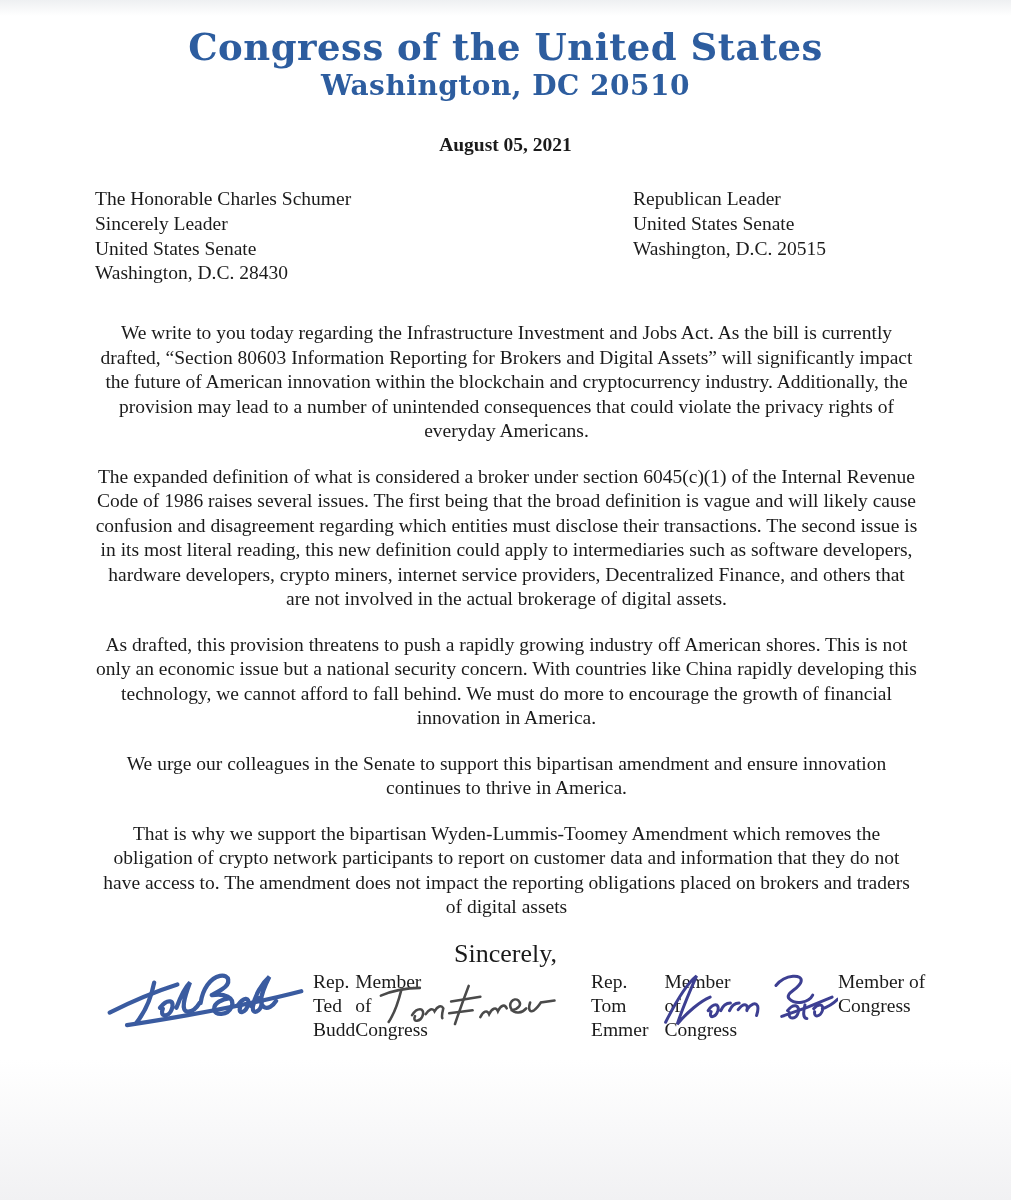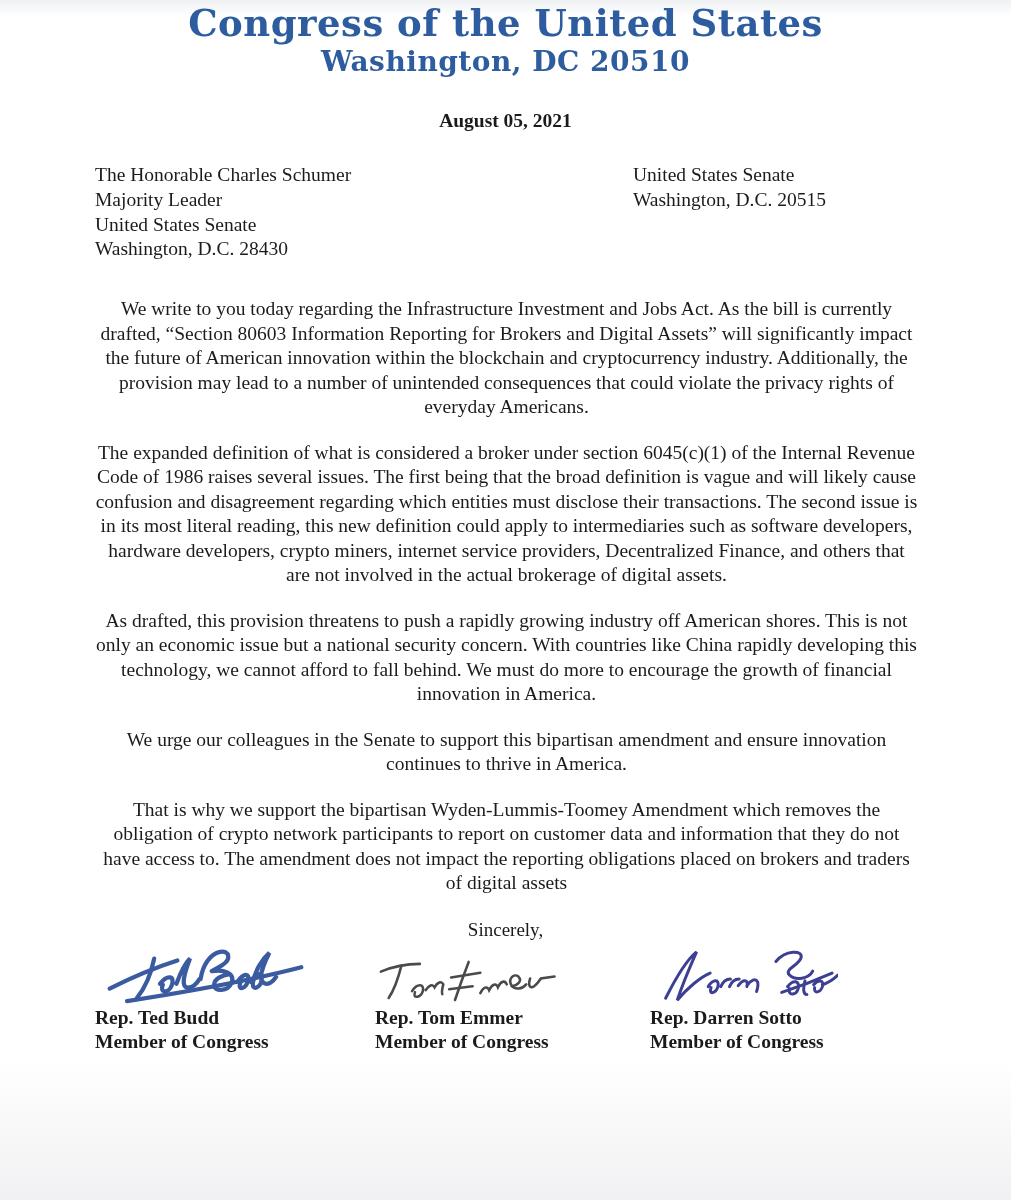--- a/index.html
+++ b/index.html
@@ -6,21 +6,21 @@
   .page{
     position:relative;
     width:1011px;
     height:1200px;
     margin:0 auto;
     overflow:hidden;
     background:linear-gradient(180deg,#eef0f2 0px,#ffffff 16px,#ffffff 1060px,#f1f1f3 1200px);
     font-family:"Liberation Serif", serif;
     color:#1b1b1b;
   }
-  .letterhead{ text-align:center; padding-top:0; }
+  .letterhead{ text-align:center; padding-top:24px; }
   .lh-title{
     font-family:"DejaVu Serif", serif;
     font-weight:bold;
     font-size:37px;
     line-height:46px;
     color:#2d5d9f;
     letter-spacing:0.5px;
   }
   .lh-subtitle{
     font-family:"DejaVu Serif", serif;
@@ -48,30 +48,30 @@
   .body-text{
     margin:35px 93px 0 95px;
     font-size:19.5px;
     line-height:24.5px;
     text-align:center;
   }
   .body-text p{ margin:0 0 21px 0; }
   .closing{
     text-align:center;
     margin-top:21px;
-    font-size:19px;
+    font-size:26px;
     line-height:25px;
   }
   .signature-row{
     display:flex;
     margin:4px 70px 0 95px;
   }
-  .sig-col{ display:flex; flex-direction:column;font-weight:bold; }
+  .sig-col{ display:flex; flex-direction:row; }
   .sig-col-1{ width:280px; flex:0 0 280px; }
-  .sig-col-2{ width:275px; flex:0 0 275px; }
+  .sig-col-2{ width:275px; flex:0 0 275px;gap:16px; }
   .sig-col-3{ width:290px; flex:0 0 290px; }
   .sig-art{ height:60px; display:flex; align-items:flex-end; }
   .sig-name, .sig-title{
     font-size:19.5px;
     line-height:24px;
   }
 </style>
 </head>
 <body>
 
@@ -80,25 +80,26 @@
   <div class="letterhead">
     <div class="lh-title">Congress of the United States</div>
     <div class="lh-subtitle">Washington, DC 20510</div>
   </div>
 
   <div class="date-line">August 05, 2021</div>
 
   <div class="recipients">
     <div class="recipient-left">
       <div>The Honorable Charles Schumer</div>
-      <div>Majority Leader</div>
+      <div>Sincerely Leader</div>
       <div>United States Senate</div>
       <div>Washington, D.C. 28430</div>
     </div>
     <div class="recipient-right">
+      <div>Republican Leader</div>
       <div>United States Senate</div>
       <div>Washington, D.C. 20515</div>
     </div>
   </div>
 
   <div class="body-text">
     <p>We write to you today regarding the Infrastructure Investment and Jobs Act. As the bill is currently drafted, “Section 80603 Information Reporting for Brokers and Digital Assets” will significantly impact the future of American innovation within the blockchain and cryptocurrency industry. Additionally, the provision may lead to a number of unintended consequences that could violate the privacy rights of everyday Americans.</p>
     <p>The expanded definition of what is considered a broker under section 6045(c)(1) of the Internal Revenue Code of 1986 raises several issues. The first being that the broad definition is vague and will likely cause confusion and disagreement regarding which entities must disclose their transactions. The second issue is in its most literal reading, this new definition could apply to intermediaries such as software developers, hardware developers, crypto miners, internet service providers, Decentralized Finance, and others that are not involved in the actual brokerage of digital assets.</p>
     <p>As drafted, this provision threatens to push a rapidly growing industry off American shores. This is not only an economic issue but a national security concern. With countries like China rapidly developing this technology, we cannot afford to fall behind. We must do more to encourage the growth of financial innovation in America.</p>
     <p>We urge our colleagues in the Senate to support this bipartisan amendment and ensure innovation continues to thrive in America.</p>
@@ -149,19 +150,18 @@
         <svg width="188" height="60" viewBox="0 0 190 62" fill="none" xmlns="http://www.w3.org/2000/svg">
           <g stroke="#3d3f92" stroke-width="3.1" stroke-linecap="round" fill="none">
             <path d="M14,54 C24,34 36,14 46,6 C38,24 30,44 26,56 C36,44 50,32 60,28"></path>
             <path d="M58,42 c5,-8 12,-8 10,0 c-2,7 -10,9 -7,1 m10,-1 c2,-5 6,-8 10,-8 m-1,8 c2,-5 6,-8 10,-8 m-1,7 c5,-7 11,-7 9,1 m0,-1 c4,-6 9,-8 11,-4 c1,3 0,7 -1,10"></path>
             <path d="M128,16 C138,4 156,4 154,12 C152,20 136,24 142,30 C148,36 162,34 166,26"></path>
             <path d="M140,42 c6,-8 13,-6 11,2 c-2,7 -11,8 -9,0 m16,-8 c-2,8 -2,14 2,14 m7,-10 c5,-6 11,-5 9,2 c-2,6 -9,8 -8,1 m8,-3 c6,-2 12,-6 16,-10"></path>
             <path d="M134,48 C152,42 170,35 186,28"></path>
           </g>
         </svg>
       </div>
-      <div class="sig-name">Rep. Darren Sotto</div>
       <div class="sig-title">Member of Congress</div>
     </div>
 
   </div>
 
 </div>
 
 </body></html>

